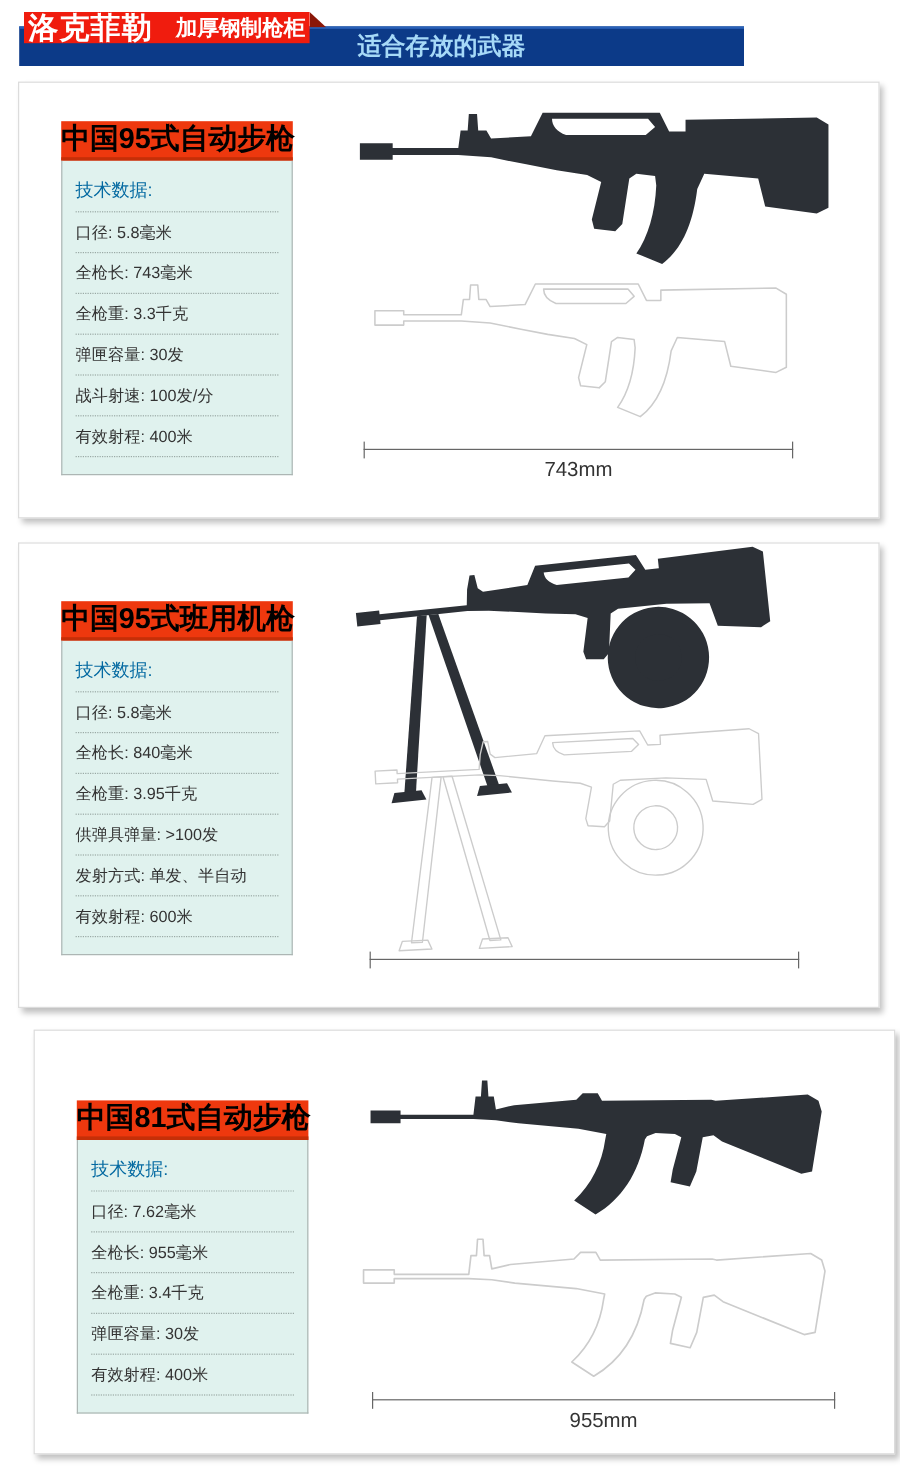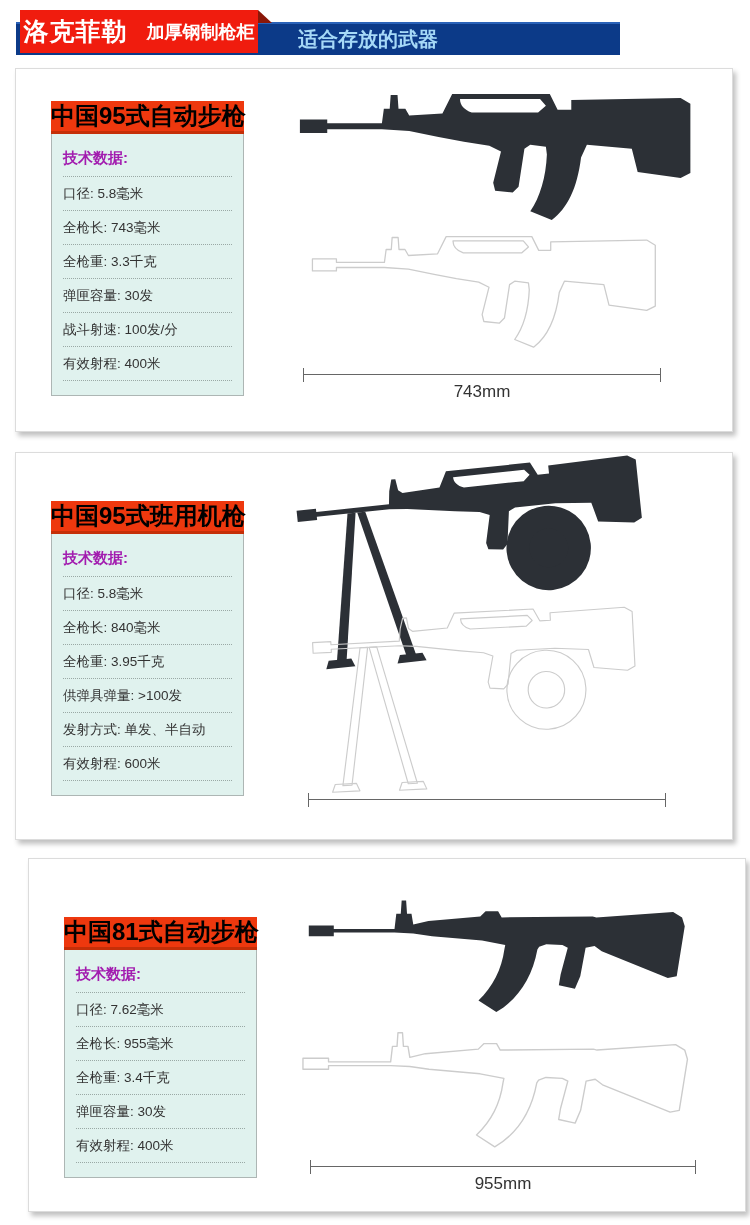--- a/index.html
+++ b/index.html
@@ -11,41 +11,41 @@
   }
   html,body{margin:0;padding:0;background:#ffffff;}
   body{font-family:"Liberation Sans","DejaVu Sans",sans-serif;}
   .page{position:relative;width:750px;height:1225px;background:#fff;overflow:hidden;}
 
   
   .blue-bar{position:absolute;left:16px;top:22px;width:604px;height:33px;background:var(--navy);
             border-top:2px solid var(--navy-edge);box-sizing:border-box;}
   .subtitle{position:absolute;left:282px;top:0;height:31px;line-height:31px;
             color:var(--subtitle-blue);font-size:20px;font-weight:bold;}
-  .badge{position:absolute;left:20px;top:10px;width:238px;height:43px;background:var(--brand-red);
+  .badge{position:absolute;left:20px;top:10px;width:238px;height:26px;background:var(--brand-red);
          display:flex;align-items:center;justify-content:center;gap:7px;z-index:2;}
   .badge .brand{color:#fff;font-size:25px;font-weight:bold;letter-spacing:1px;}
   .badge .product{color:#fff;font-size:18px;font-weight:bold;margin-left:12px;}
   .fold{position:absolute;left:258px;top:10px;width:14px;height:13px;background:var(--fold-red);
         clip-path:polygon(0 0,100% 100%,0 100%);z-index:1;}
 
   
   .card{position:absolute;left:15px;width:718px;background:#fff;border:1px solid var(--card-border);
         box-shadow:3px 4px 5px var(--card-shadow);box-sizing:border-box;}
   #card0{top:68px;height:364px;}
   #card1{top:452px;height:388px;padding-left:32px;}
   #card2{top:858px;height:354px;margin-left:13px;}
 
   .spec-block{position:absolute;width:193px;}
   .spec-title{height:33px;line-height:30px;text-align:center;background:var(--title-red);color:#000000;
               font-size:24px;font-weight:bold;border-bottom:3px solid var(--title-red-edge);
               box-sizing:border-box;white-space:nowrap;}
   .spec-panel{background:var(--panel-bg);border:1px solid var(--panel-border);border-top:none;
               padding:8px 11px 14px;box-sizing:border-box;}
-  .spec-head{font-weight:bold;font-size:15px;color:#a21caf;padding:7px 0 8px;
+  .spec-head{font-weight:normal;font-size:15px;color:#0369a1;padding:7px 0 8px;
              border-bottom:1px dotted var(--dotted);}
   .spec-row{font-size:13.5px;color:var(--text);padding:8px 0 7px;
             border-bottom:1px dotted var(--dotted);white-space:nowrap;}
 
   
   svg.gun{position:absolute;overflow:visible;}
   .photo use{fill:var(--gun-dark);stroke:none;}
   .outline use{fill:none;stroke:var(--outline-gray);stroke-width:1.5;stroke-linejoin:round;}
   .tilt6{transform:rotate(-6deg);}
   .tilt3{transform:rotate(-3deg);}

